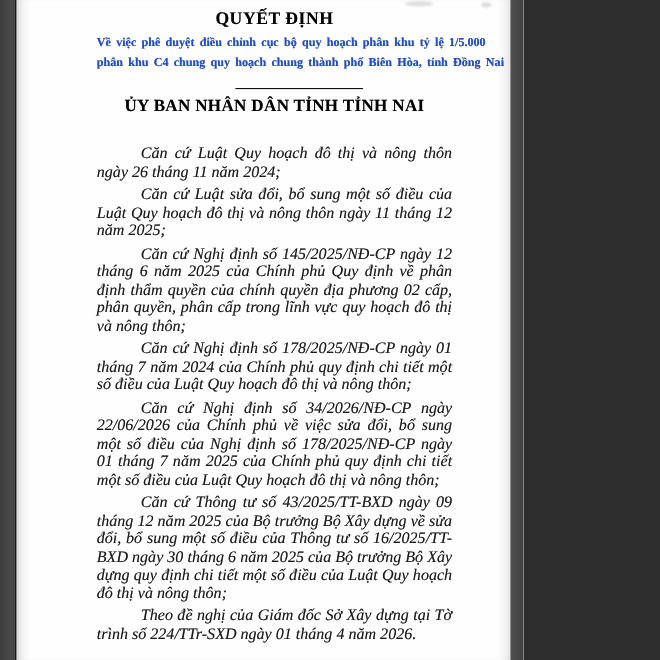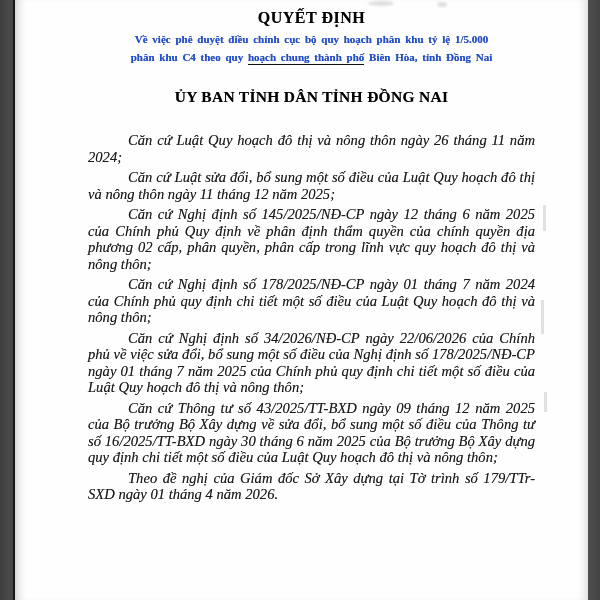--- a/index.html
+++ b/index.html
@@ -2,21 +2,21 @@
 <html><head>
 <meta charset="utf-8">
 <style>
   html, body {
     margin: 0;
     padding: 0;
     background: #2e2e2e;
   }
   .canvas {
     position: relative;
-    width: 600px;
+    width: 476px;
     height: 600px;
     overflow: hidden;
     background: #ffffff;
     font-family: "Liberation Serif", "DejaVu Serif", serif;
   }
   
   .edge-left {
     position: absolute;
     left: 0; top: 0; bottom: 0;
     width: 13px;
@@ -61,21 +61,21 @@
     text-align: center;
     font-weight: bold;
     font-size: 11px;
     line-height: 18px;
     word-spacing: 2px;
     color: #1d4ed8;
   }
   .doc-subtitle .sub-line { white-space: nowrap; }
   .underlined {
     border-bottom: 1.5px solid #111;
-    padding-bottom: 1px;
+    padding-bottom: 17px;
   }
   .issuer {
     margin-top: 22px;
     text-align: center;
     font-weight: bold;
     font-size: 15.5px;
     line-height: 18px;
     letter-spacing: 0.3px;
     color: #000;
     white-space: nowrap;
@@ -125,30 +125,30 @@
   <div class="speck k2"></div>
   <div class="speck k3"></div>
 
   <div class="page">
     <div class="content">
 
       <div class="doc-title">QUYẾT ĐỊNH</div>
 
       <div class="doc-subtitle">
         <div class="sub-line">Về việc phê duyệt điều chỉnh cục bộ quy hoạch phân khu tỷ lệ 1/5.000</div>
-        <div class="sub-line"><span>phân khu C4 theo quy </span><span class="underlined">hoạch chung thành phố</span><span> Biên Hòa, tỉnh Đồng Nai</span></div>
+        <div class="sub-line"><span>phân khu C4 chung quy </span><span class="underlined">hoạch chung thành phố</span><span> Biên Hòa, tỉnh Đồng Nai</span></div>
       </div>
 
-      <div class="issuer">ỦY BAN TỈNH DÂN TỈNH ĐỒNG NAI</div>
+      <div class="issuer">ỦY BAN NHÂN DÂN TỈNH TỈNH NAI</div>
 
       <div class="recitals">
         <p class="recital">Căn cứ Luật Quy hoạch đô thị và nông thôn ngày 26 tháng 11 năm 2024;</p>
         <p class="recital">Căn cứ Luật sửa đổi, bổ sung một số điều của Luật Quy hoạch đô thị và nông thôn ngày 11 tháng 12 năm 2025;</p>
         <p class="recital">Căn cứ Nghị định số 145/2025/NĐ-CP ngày 12 tháng 6 năm 2025 của Chính phủ Quy định về phân định thẩm quyền của chính quyền địa phương 02 cấp, phân quyền, phân cấp trong lĩnh vực quy hoạch đô thị và nông thôn;</p>
         <p class="recital">Căn cứ Nghị định số 178/2025/NĐ-CP ngày 01 tháng 7 năm 2024 của Chính phủ quy định chi tiết một số điều của Luật Quy hoạch đô thị và nông thôn;</p>
         <p class="recital">Căn cứ Nghị định số 34/2026/NĐ-CP ngày 22/06/2026 của Chính phủ về việc sửa đổi, bổ sung một số điều của Nghị định số 178/2025/NĐ-CP ngày 01 tháng 7 năm 2025 của Chính phủ quy định chi tiết một số điều của Luật Quy hoạch đô thị và nông thôn;</p>
         <p class="recital">Căn cứ Thông tư số 43/2025/TT-BXD ngày 09 tháng 12 năm 2025 của Bộ trưởng Bộ Xây dựng về sửa đổi, bổ sung một số điều của Thông tư số 16/2025/TT-BXD ngày 30 tháng 6 năm 2025 của Bộ trưởng Bộ Xây dựng quy định chi tiết một số điều của Luật Quy hoạch đô thị và nông thôn;</p>
-        <p class="recital">Theo đề nghị của Giám đốc Sở Xây dựng tại Tờ trình số 179/TTr-SXD ngày 01 tháng 4 năm 2026.</p>
+        <p class="recital">Theo đề nghị của Giám đốc Sở Xây dựng tại Tờ trình số 224/TTr-SXD ngày 01 tháng 4 năm 2026.</p>
       </div>
 
     </div>
   </div>
 </div>
 
 </body></html>

